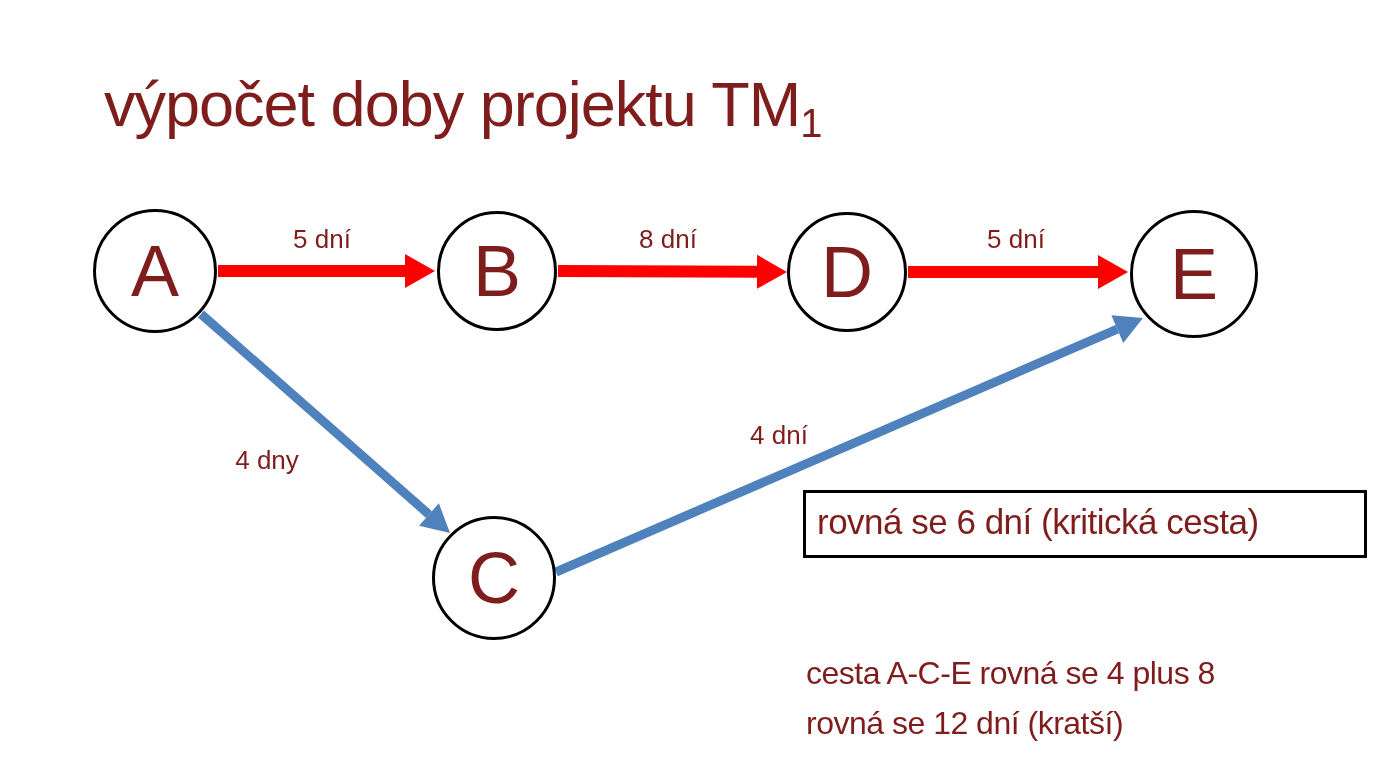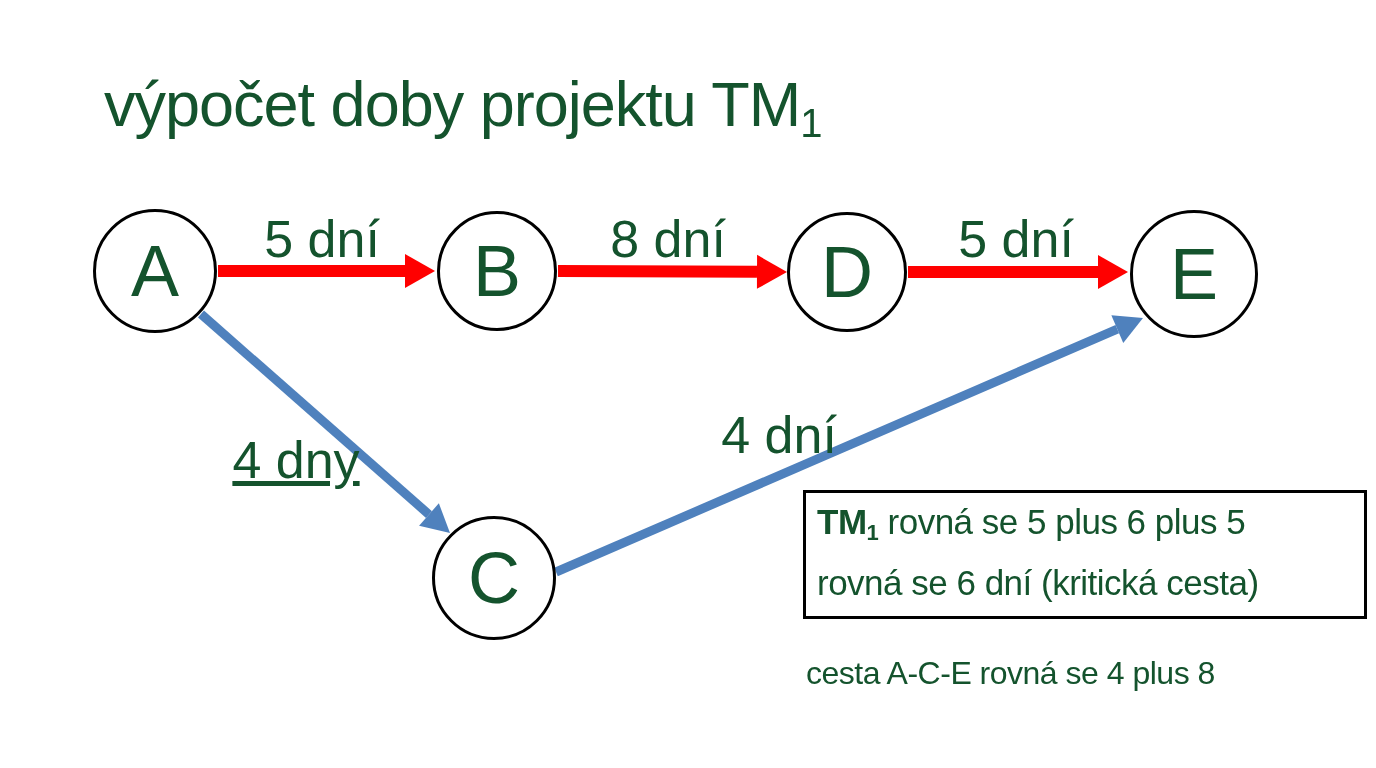--- a/index.html
+++ b/index.html
@@ -3,21 +3,21 @@
 <meta charset="utf-8">
 <style>
   html, body { margin: 0; padding: 0; background: #ffffff; }
   .stage {
     position: relative;
     width: 1376px;
     height: 768px;
     background: #ffffff;
     overflow: hidden;
     font-family: "Liberation Sans", "DejaVu Sans", sans-serif;
-    color: #14532d;
+    color: #7f1d1d;
   }
   .title {
     position: absolute;
     left: 104px;
     top: 68px;
     margin: 0;
     font-size: 63px;
     font-weight: 400;
     letter-spacing: -1px;
     white-space: nowrap;
@@ -45,21 +45,21 @@
     z-index: 2;
   }
   .node span {
     font-size: 72px;
     line-height: 1;
     font-weight: 400;
   }
   .edge-label {
     position: absolute;
     transform: translate(-50%, -50%);
-    font-size: 52px;
+    font-size: 26px;
     white-space: nowrap;
     z-index: 3;
   }
   .note-box {
     position: absolute;
     left: 803px;
     top: 490px;
     width: 564px;
     box-sizing: border-box;
     border: 3px solid #000000;
@@ -118,25 +118,25 @@
   <div class="node" style="left:1130px;top:210px; width:128px; height:128px;">
       <span>E</span>
     </div>
   <div class="node" style="left:432px; top:516px; width:124px; height:124px;">
       <span>C</span>
     </div>
 
   <div class="edge-label" style="left:322px;  top:239px;">5 dní</div>
   <div class="edge-label" style="left:668px;  top:239px;">8 dní</div>
   <div class="edge-label" style="left:1016px; top:239px;">5 dní</div>
-  <div class="edge-label" style="left:296px;  top:460px;text-decoration:underline;">4 dny</div>
+  <div class="edge-label" style="left:267px;  top:460px;">4 dny</div>
   <div class="edge-label" style="left:779px;  top:435px;">4 dní</div>
 
   <div class="note-box">
-    <div><b><span>TM</span><span class="sub">1</span></b><span> rovná se 5 plus 6 plus 5</span></div>
     <div>rovná se 6 dní (kritická cesta)</div>
   </div>
 
   <div class="footer-note">
     <div>cesta A-C-E rovná se 4 plus 8</div>
+    <div>rovná se 12 dní (kratší)</div>
   </div>
 
 </div>
 
 </body></html>

